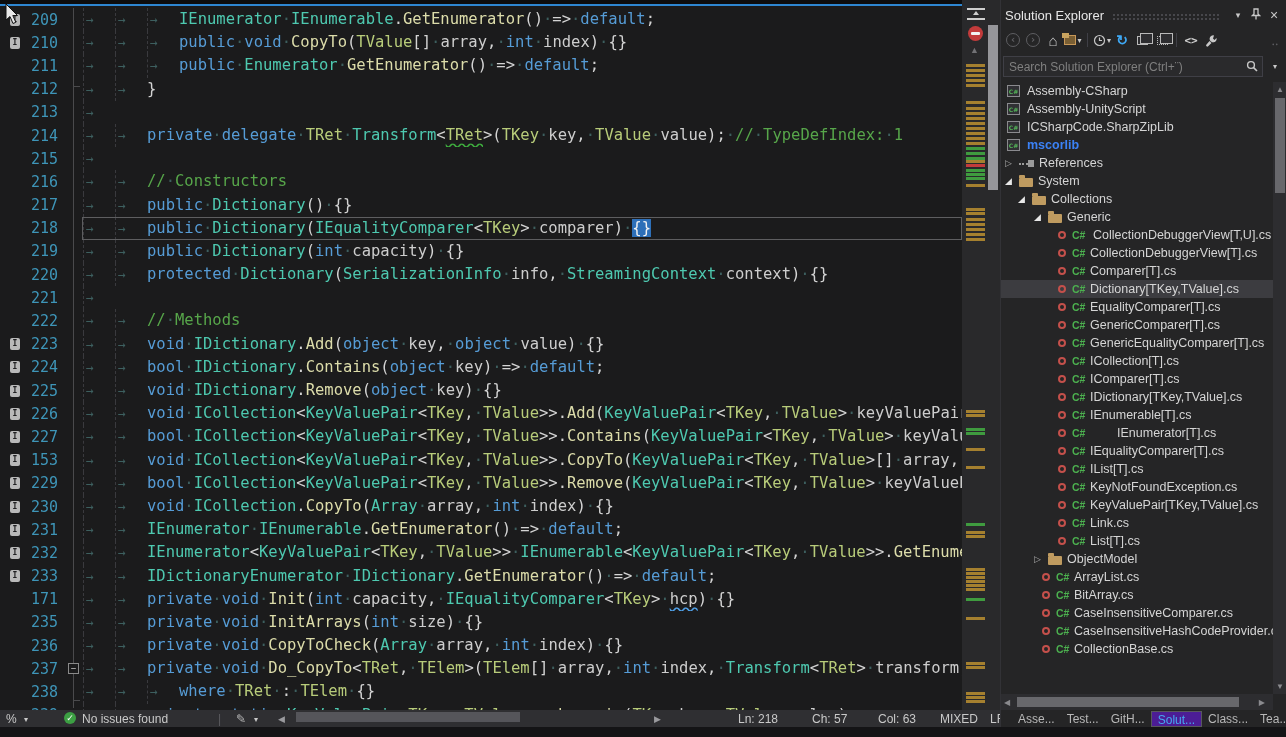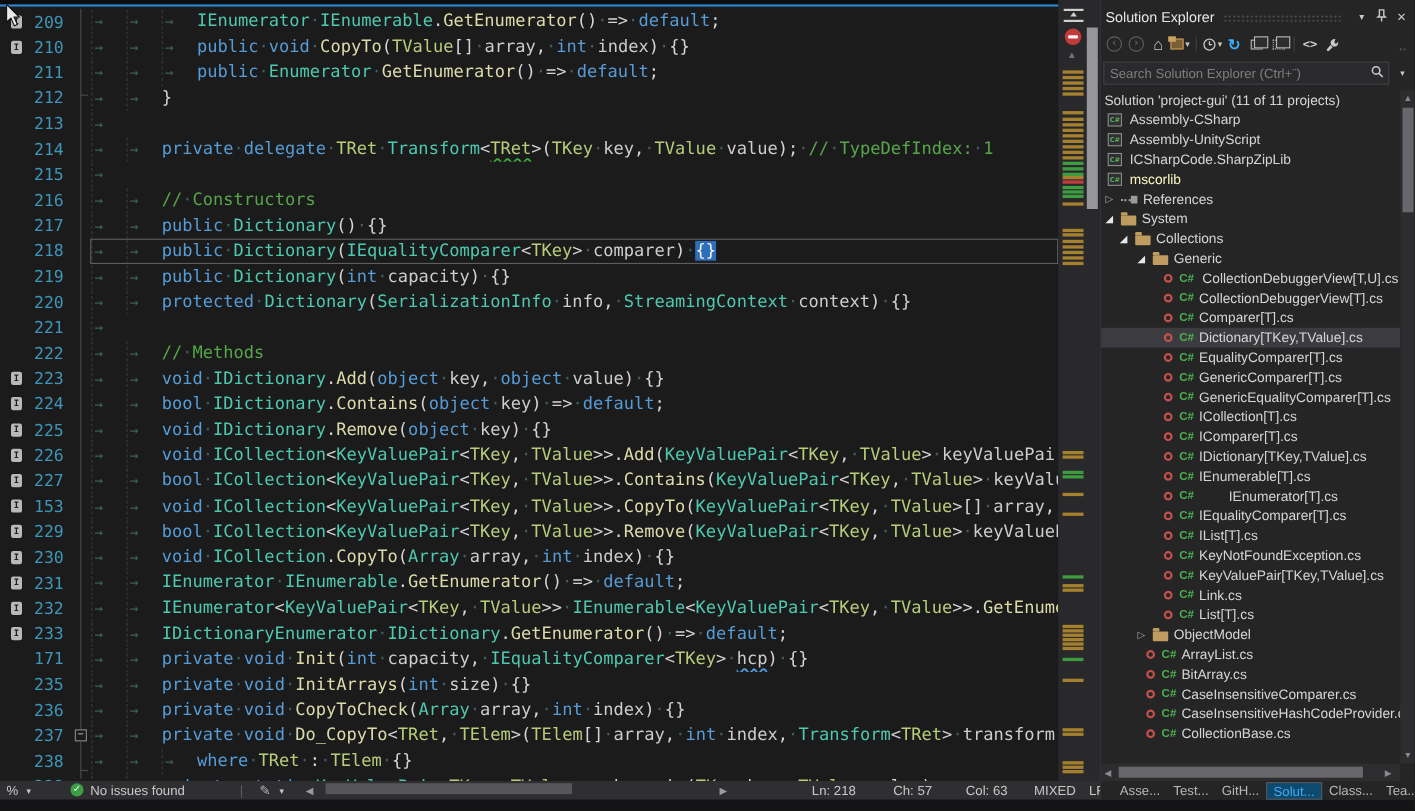--- a/index.html
+++ b/index.html
@@ -89,34 +89,34 @@
   .arrow-o{color:#E8E8E8;font-size:9px}
   .folder{width:14px;height:9px;background:#BF9B60;border-radius:1px;top:6px !important}
   .folder::before{content:"";position:absolute;top:-3px;left:0;width:6px;height:3px;background:#BF9B60;border-radius:1px 1px 0 0}
   .proj{width:13px;height:12px;border:1px solid #8A8A8E;background:#303034;top:3px !important;
         color:#53B157;font:bold 6px/11px "DejaVu Sans",sans-serif;text-align:center}
   .refsico{width:15px;height:10px;top:5px !important}
   .refsico::before{content:"";position:absolute;left:0;top:4px;width:9px;border-top:2px dotted #9A9A9A}
   .refsico::after{content:"";position:absolute;right:0;top:1px;width:6px;height:7px;background:#9A9A9A}
   .lock{width:8px;height:8px;border:2px solid #C4504B;border-radius:50%;top:5px !important}
   .cs{color:#4CB04F;font-weight:bold;font-size:10.5px}
-  .blb{font-weight:normal;color:#fef9c3}
+  .blb{font-weight:bold;color:#3b82f6}
   
   #p-vscroll{position:absolute;left:272px;top:82px;width:14px;height:612px;background:#2D2D30}
   #pv-up{position:absolute;left:3px;top:3px;color:#8A8A8E;font-size:8px}
   #pv-thumb{position:absolute;left:2px;top:16px;width:10px;height:95px;background:#68686C}
   #pv-dn{position:absolute;left:3px;bottom:3px;color:#8A8A8E;font-size:8px}
   #p-hscroll{position:absolute;left:0;top:694px;width:272px;height:16px;background:#2D2D30}
   #ph-l{position:absolute;left:3px;top:4px;color:#8A8A8E;font-size:8px}
   #ph-thumb{position:absolute;left:16px;top:3px;width:222px;height:10px;background:#68686C}
   #ph-r{position:absolute;right:8px;top:4px;color:#8A8A8E;font-size:8px}
   #p-tabs{position:absolute;left:1012px;top:710px;width:274px;height:17px;background:#252526;
           display:flex;align-items:center;font-size:12px;color:#B8B8B8}
   .ptab{padding:0 6px;height:16px;line-height:16px}
-  .ptab.active{color:#46A8F0;border:1px solid #58585C;background:#0c4a6e}
+  .ptab.active{color:#46A8F0;border:1px solid #58585C;background:#4c1d95}
   
   #cursor{position:absolute;left:5px;top:4px;z-index:50}
 </style>
 </head>
 <body>
 
 <div id="editor">
   <div id="topstrip"></div>
   <div id="code">
       <div class="row">
@@ -490,23 +490,20 @@
     <span style="padding-right:4px">
       <svg width="12" height="12" viewBox="0 0 12 12">
           <circle cx="5" cy="5" r="3.4" stroke="#C8C8C8" stroke-width="1.4" fill="none"></circle>
           <path d="M7.6 7.6 L11 11" stroke="#C8C8C8" stroke-width="1.6"></path>
         </svg>
     </span>
   </div>
   <div id="srch-drop">▾</div>
   <div id="p-tree">
       <div class="trow">
-        <span style="left: 3px;">Solution 'project-gui' (11 of 11 projects)</span>
-      </div>
-      <div class="trow">
         <span class="proj" style="left: 6px;">C#</span>
         <span style="left: 26px;">Assembly-CSharp</span>
       </div>
       <div class="trow">
         <span class="proj" style="left: 6px;">C#</span>
         <span style="left: 26px;">Assembly-UnityScript</span>
       </div>
       <div class="trow">
         <span class="proj" style="left: 6px;">C#</span>
         <span style="left: 26px;">ICSharpCode.SharpZipLib</span>

